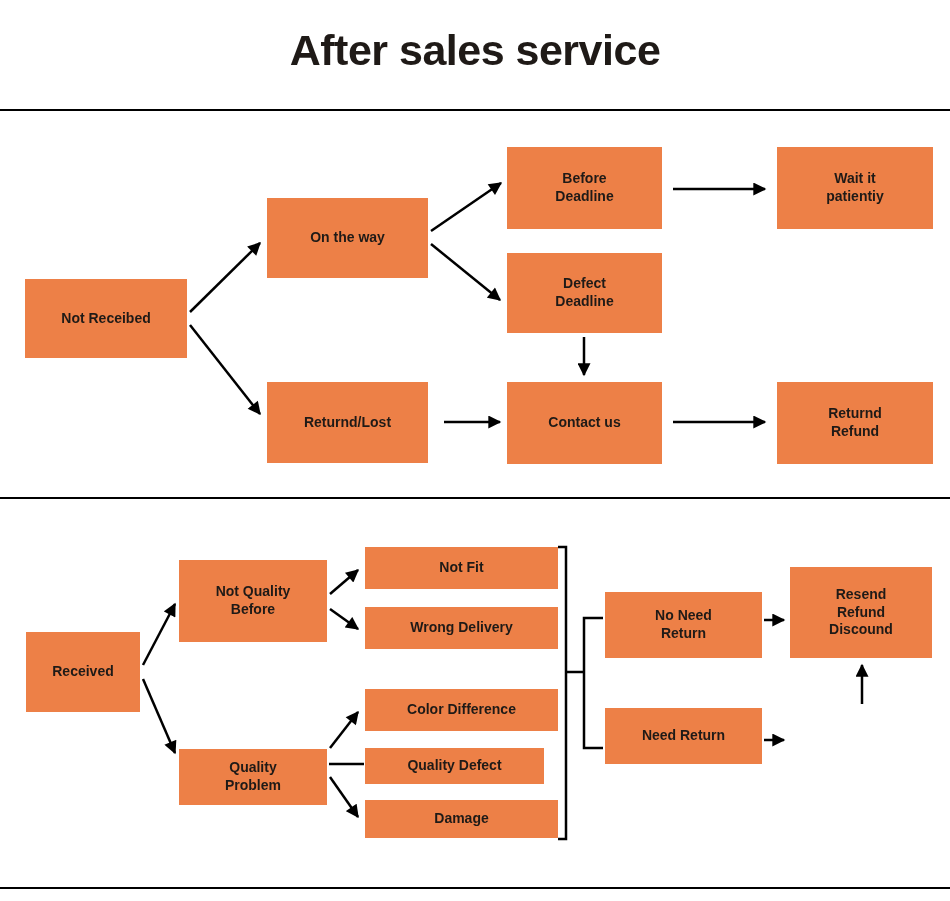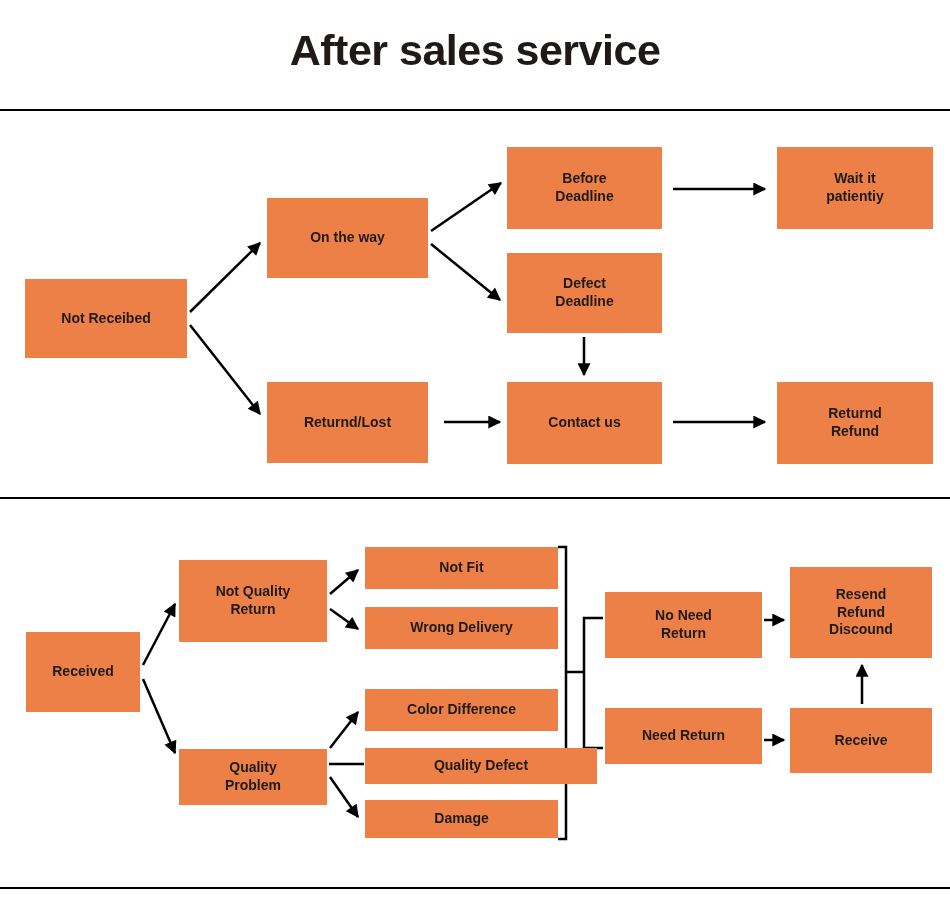--- a/index.html
+++ b/index.html
@@ -103,29 +103,28 @@
   <div class="node" style="left:507px;top:253px;width:155px;height:80px">Defect
 Deadline</div>
   <div class="node" style="left:777px;top:147px;width:156px;height:82px">Wait it
 patientiy</div>
   <div class="node" style="left:507px;top:382px;width:155px;height:82px">Contact us</div>
   <div class="node" style="left:777px;top:382px;width:156px;height:82px">Returnd
 Refund</div>
 
   <div class="node" style="left:26px;top:632px;width:114px;height:80px">Received</div>
   <div class="node" style="left:179px;top:560px;width:148px;height:82px">Not Quality
-Return</div>
+Before</div>
   <div class="node" style="left:179px;top:749px;width:148px;height:56px">Quality
 Problem</div>
   <div class="node" style="left:365px;top:607px;width:193px;height:42px">Wrong Delivery</div>
   <div class="node" style="left:365px;top:547px;width:193px;height:42px">Not Fit</div>
   <div class="node" style="left:365px;top:689px;width:193px;height:42px">Color Difference</div>
-  <div class="node" style="left:365px;top:748px;width:232px;height:36px">Quality Defect</div>
+  <div class="node" style="left:365px;top:748px;width:179px;height:36px">Quality Defect</div>
   <div class="node" style="left:365px;top:800px;width:193px;height:38px">Damage</div>
   <div class="node" style="left:605px;top:592px;width:157px;height:66px">No Need
 Return</div>
   <div class="node" style="left:605px;top:708px;width:157px;height:56px">Need Return</div>
   <div class="node" style="left:790px;top:567px;width:142px;height:91px">Resend
 Refund
 Discound</div>
-  <div class="node" style="left:790px;top:708px;width:142px;height:65px">Receive</div>
 
 </div>
 
 </body></html>

